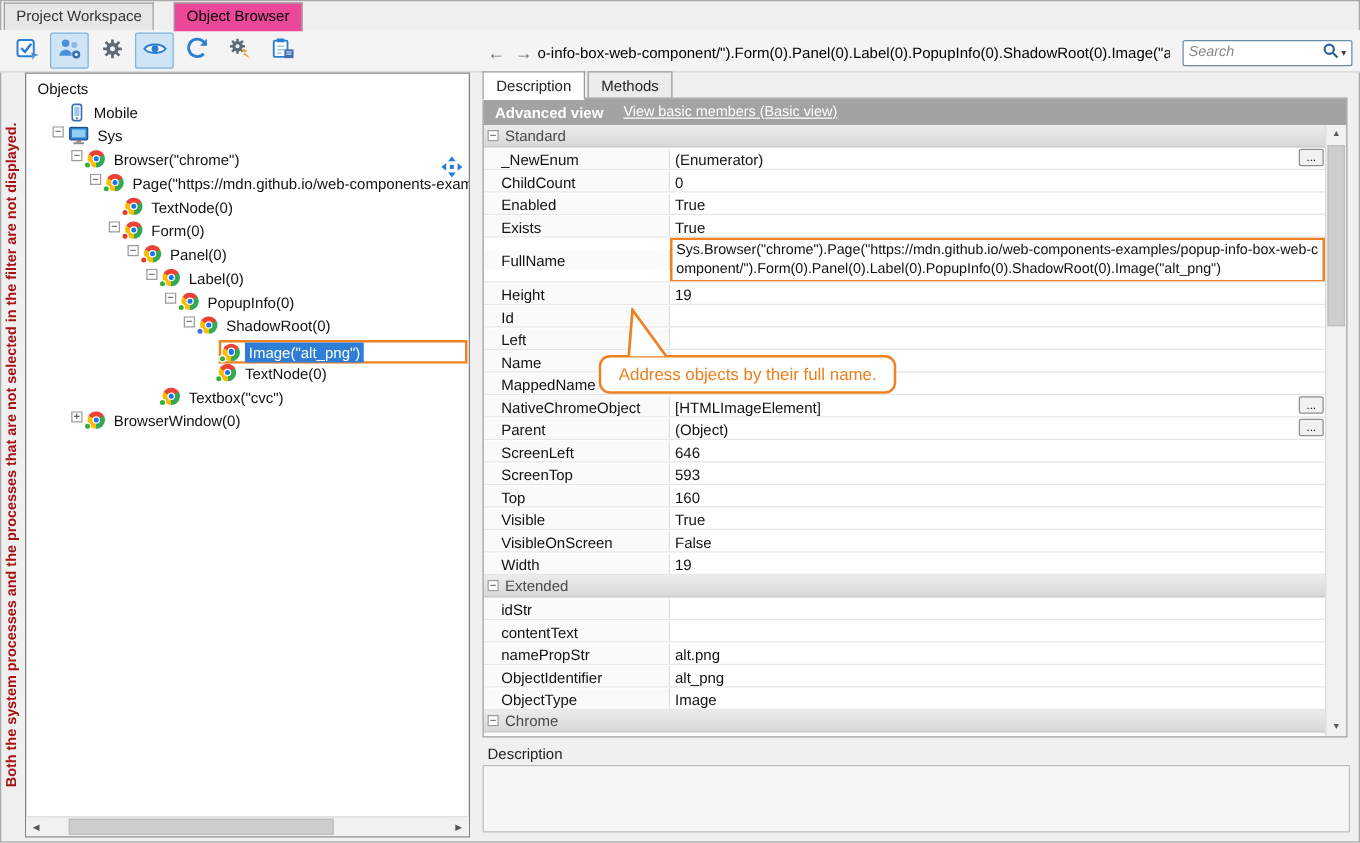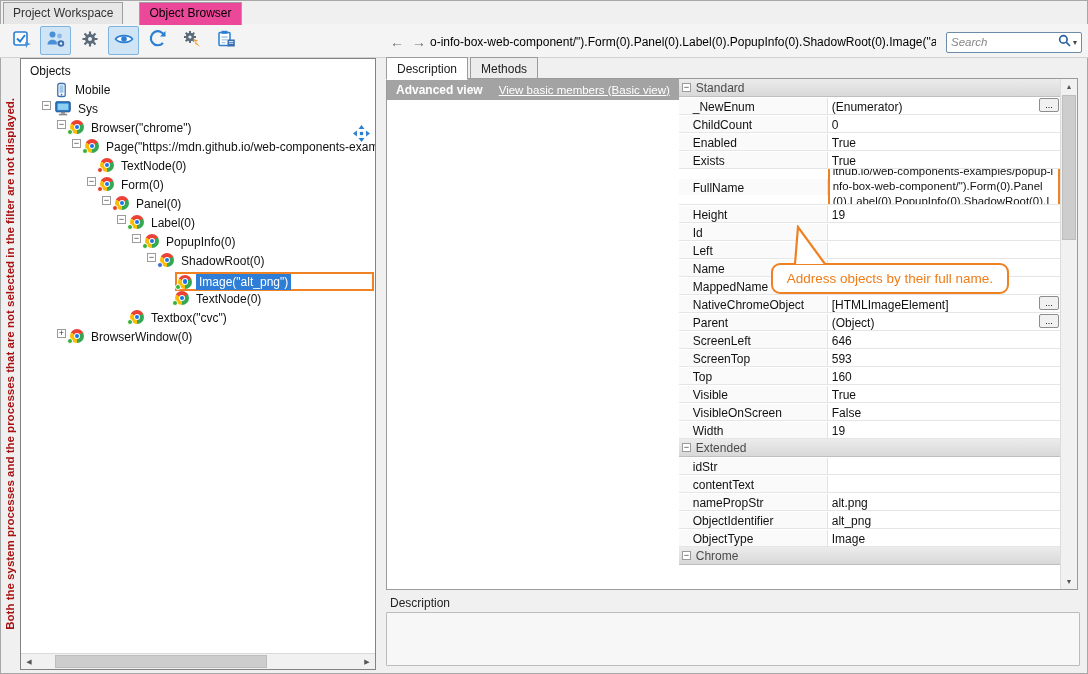--- a/index.html
+++ b/index.html
@@ -46,21 +46,21 @@
   .nav-arrow{color:#6f6f6f;font-size:14px;margin:0 4px;background:none;border:none;font-family:inherit}
   .addr-path{flex:1;white-space:nowrap;overflow:hidden;color:#000;font-size:12px}
   .search-box{flex:none;width:136px;height:21px;border:1px solid #6d8ca9;border-radius:2px;background:#fff;display:flex;align-items:center;padding:0 4px;margin-left:10px}
   .search-text{flex:1;font-style:italic;color:#868686;font-size:11.5px}
   .search-caret{font-size:8px;color:#444;margin-left:2px}
   
   .prop-tabs{position:absolute;left:386px;top:57px;display:flex;z-index:2}
   .ptab{padding:4px 10px 0 10px;height:22px;border:1px solid #9c9c9c;background:#ececec;color:#222;margin-right:2px}
   .ptab.active{background:#fff;border-bottom-color:#fff;height:23px}
   
-  .grid-block{position:absolute;left:386px;top:78px;width:692px;height:512px;border:1px solid #9a9a9a;background:#fff;display:flex;flex-direction:row;overflow:hidden}
+  .grid-block{position:absolute;left:386px;top:78px;width:692px;height:512px;border:1px solid #9a9a9a;background:#fff;display:flex;flex-direction:column;overflow:hidden}
   .advanced-bar{flex:none;height:21px;background:#a3a3a3;color:#fff;display:flex;align-items:center;padding:0 9px;gap:16px}
   .advanced-title{font-weight:bold;font-size:12px}
   .advanced-link{font-size:11.5px;color:#fff;text-decoration:underline}
   .grid-body{flex:1;display:flex;overflow:hidden;position:relative}
   .grid-rows{flex:1;overflow:hidden}
   .sec-row{height:18px;background:linear-gradient(#ececec,#d8d8d8);border-bottom:1px solid #bfbfbf;display:flex;align-items:center;padding-left:3px}
   .sec-expander{flex:none;width:9px;height:9px;border:1px solid #9b9b9b;background:#fff;color:#333;font-size:9px;line-height:7px;text-align:center;margin-right:5px}
   .sec-title{font-weight:normal;color:#4a4a4a}
   .prop-row{display:flex;height:18px;border-bottom:1px solid #e6e6e6;align-items:center;overflow:hidden}
   .prop-row.tall{height:36px}

